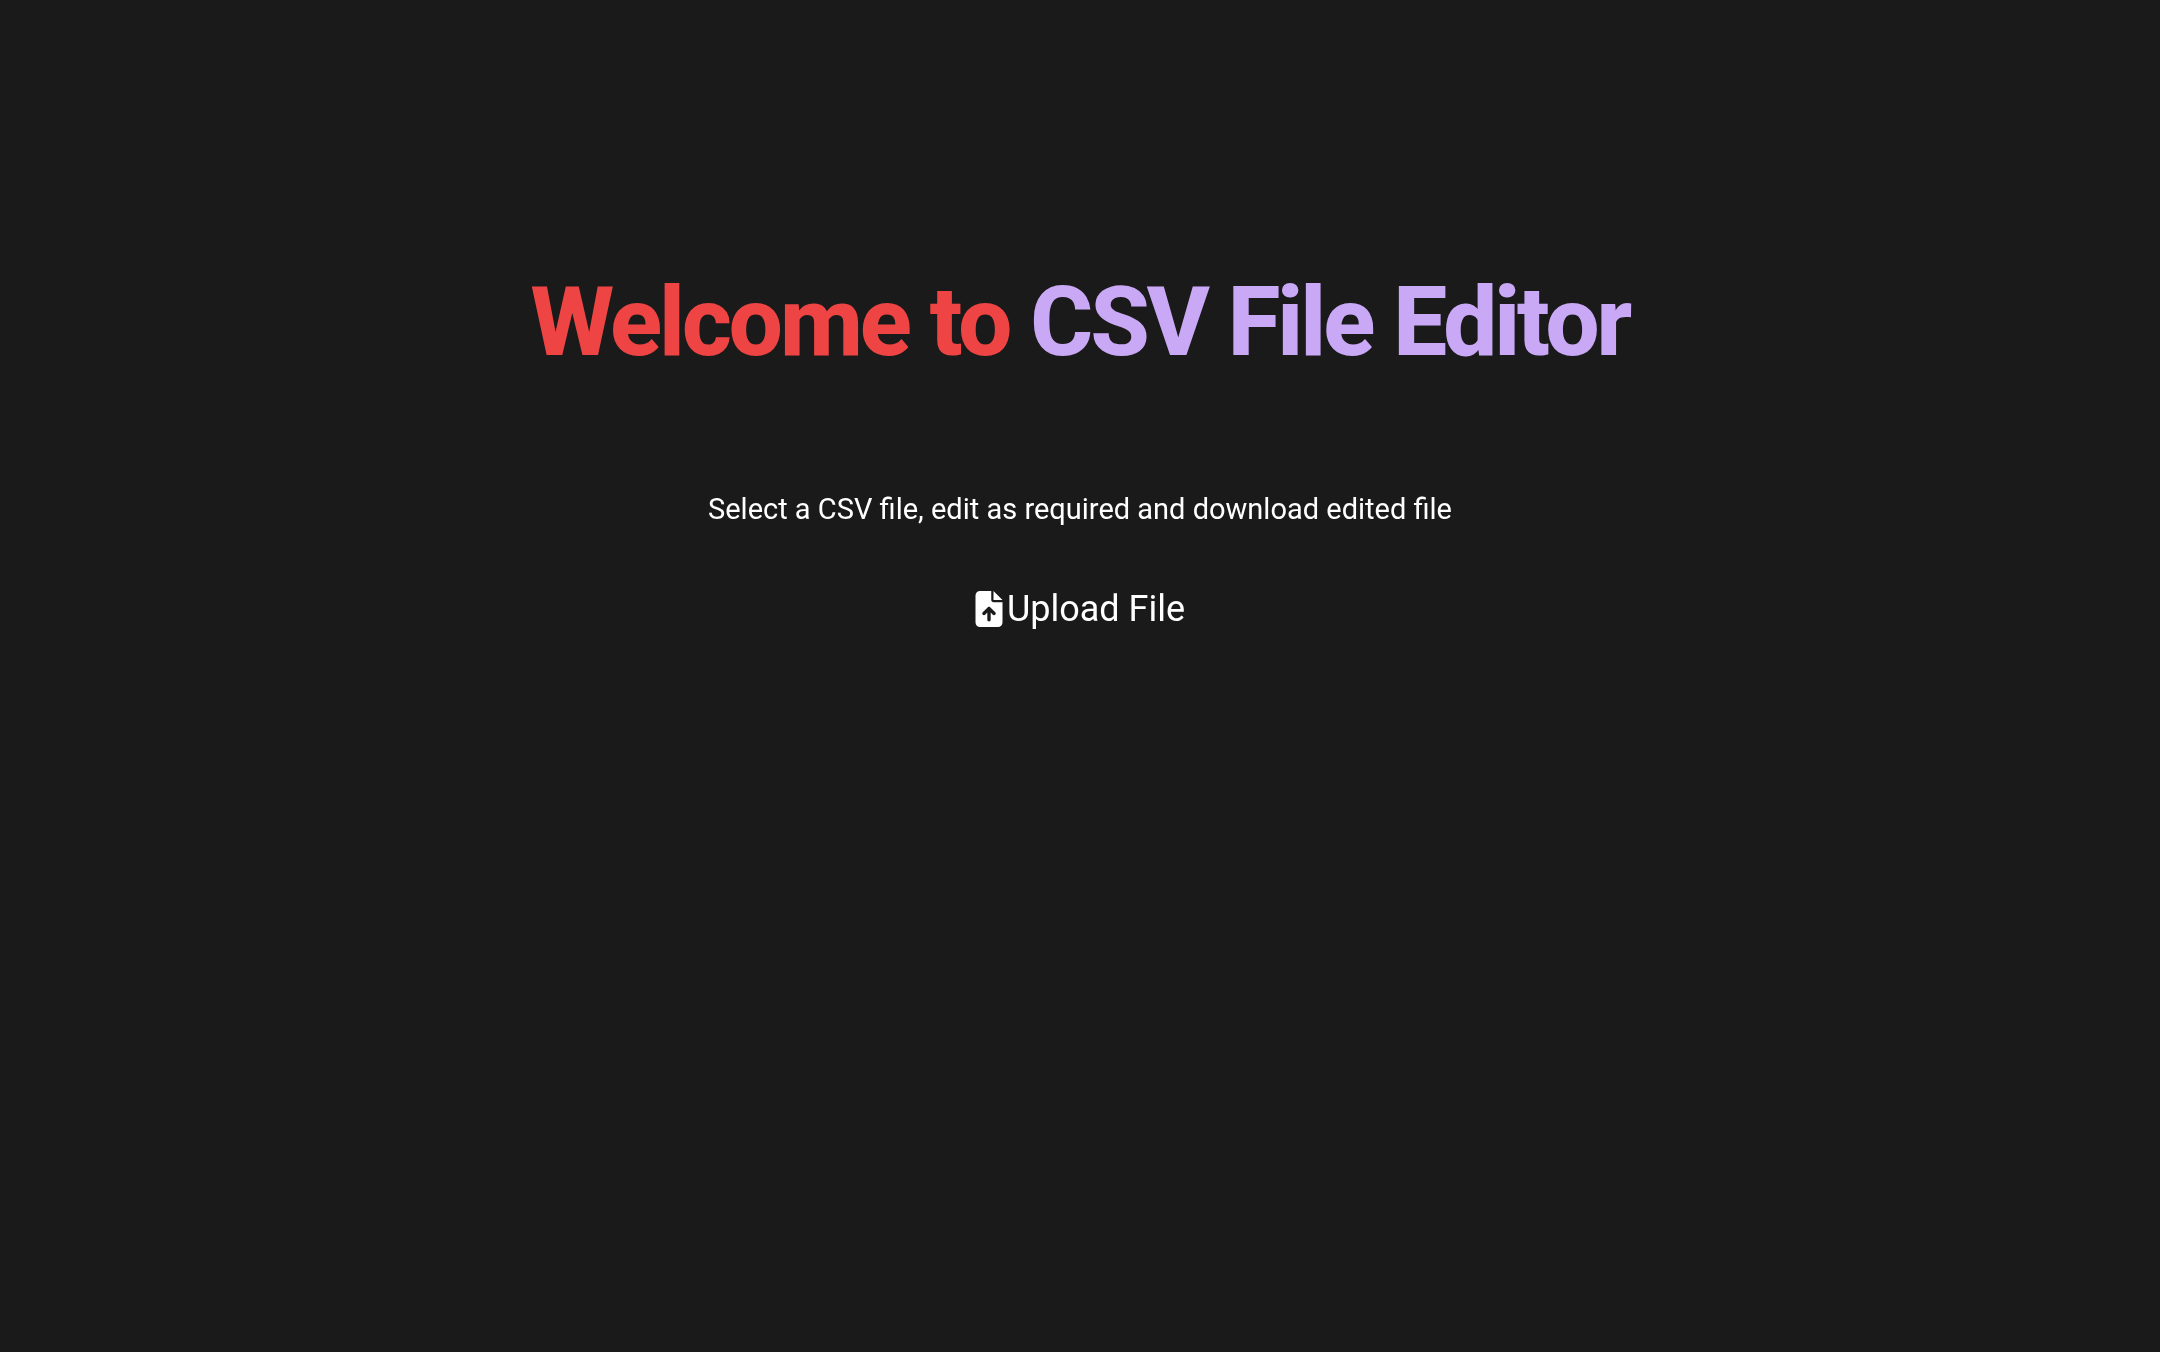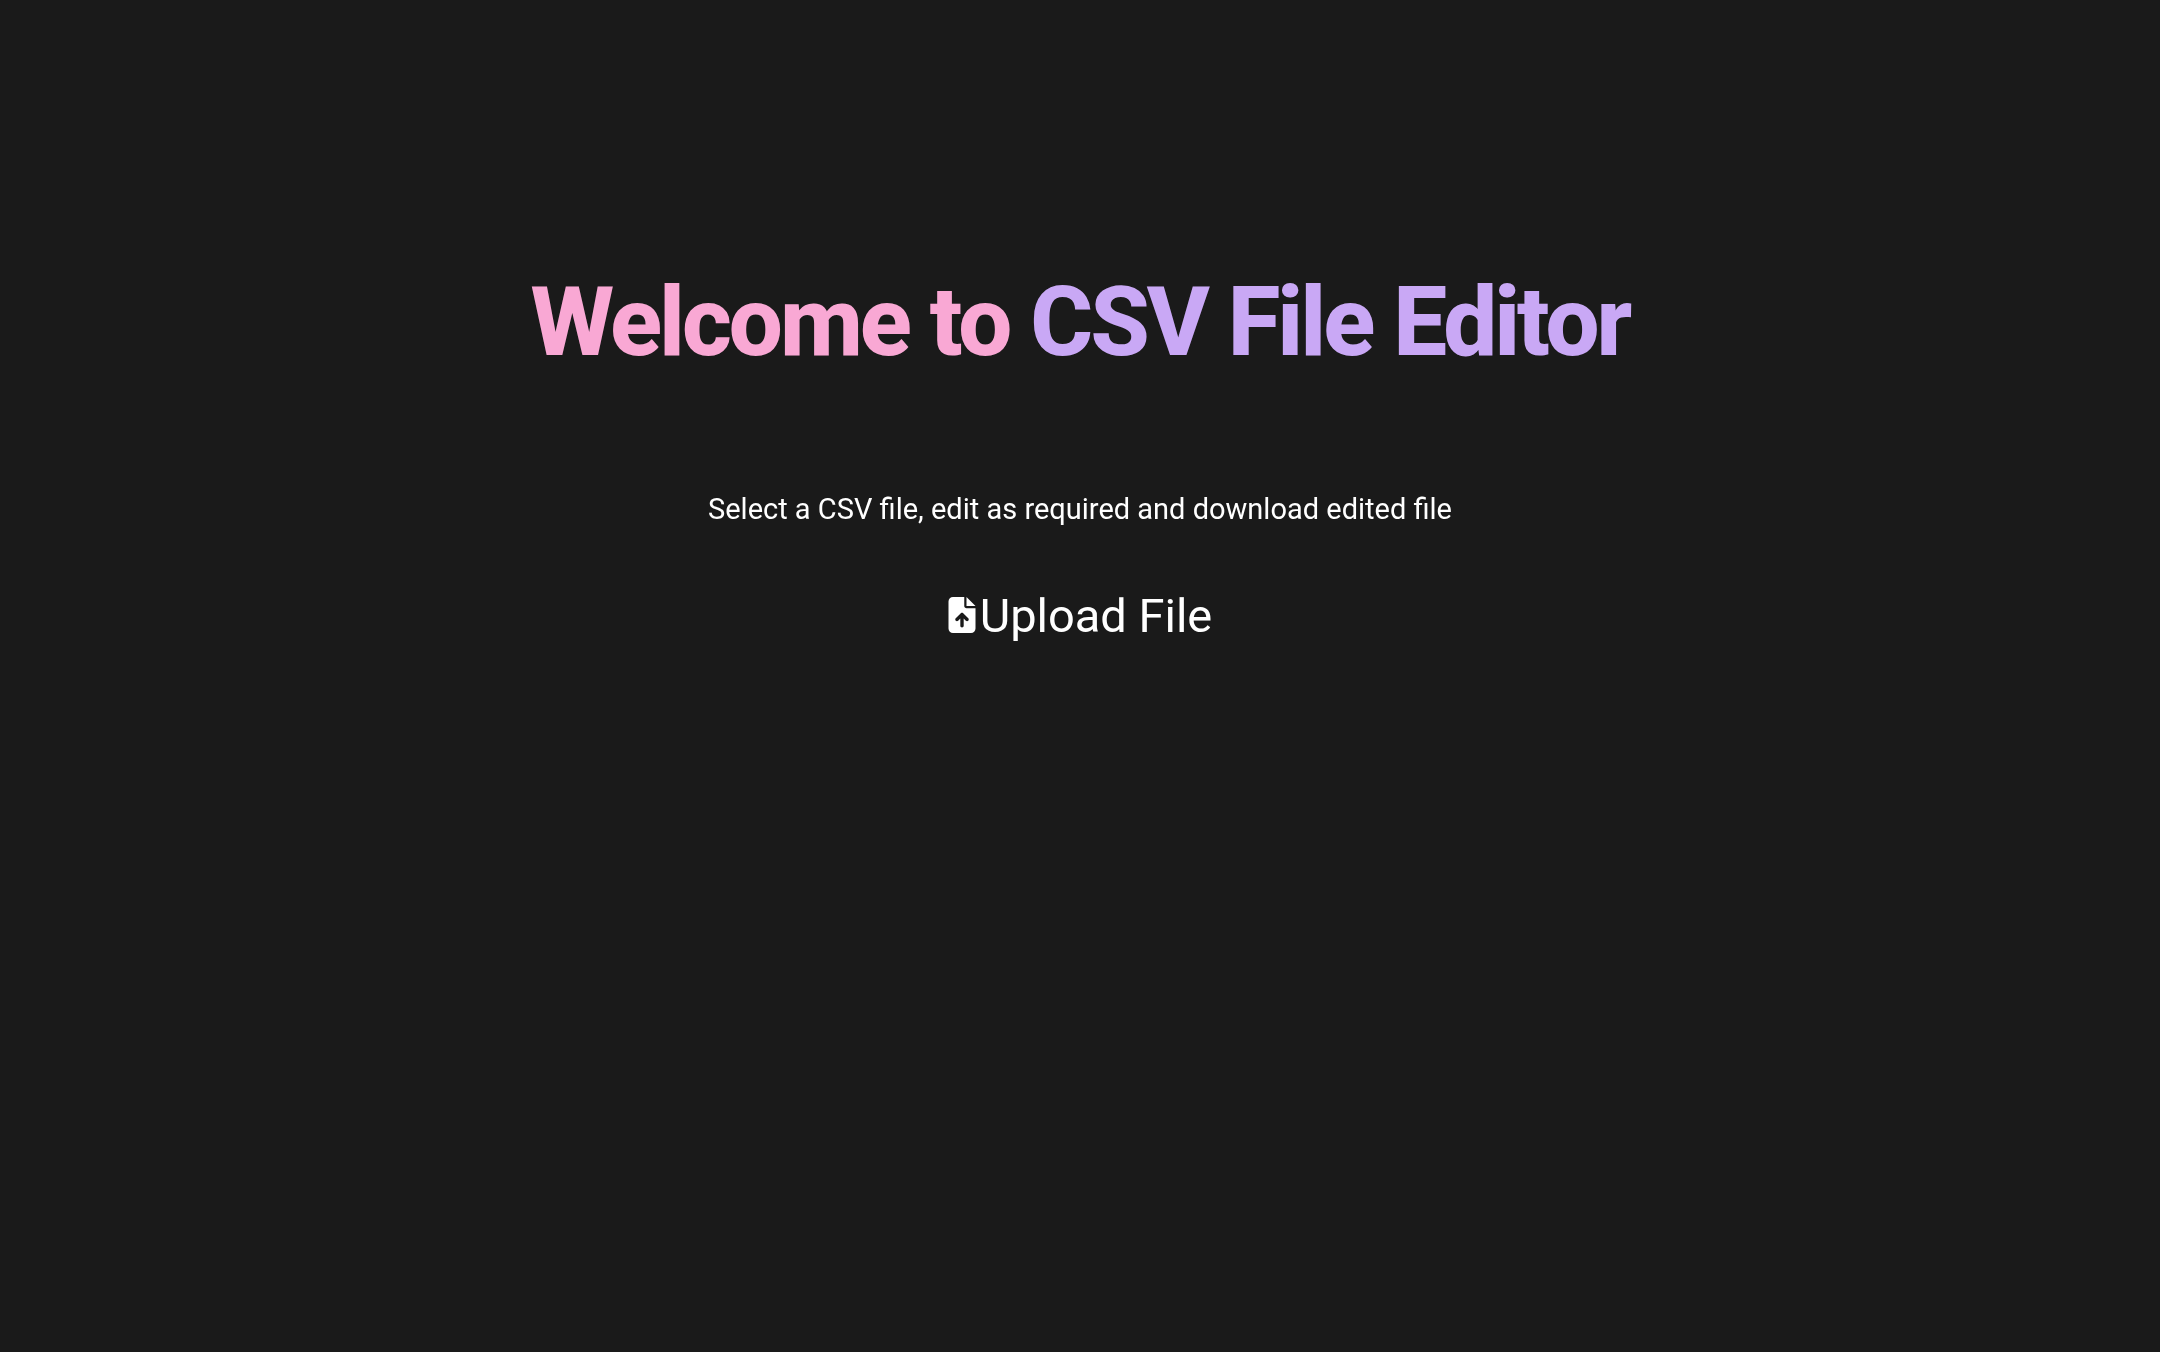--- a/index.html
+++ b/index.html
@@ -21,21 +21,21 @@
     
     .heading {
       font-size: 96px;
       font-weight: 800;
       letter-spacing: -3px;
       text-align: center;
       line-height: 1.1;
     }
     
     .heading-prefix {
-      color: #f9a8d4;
+      color: #ef4444;
     }
     
     .heading-accent {
       color: #c9a8f5;
     }
     
     .subtitle {
       margin-top: 116px;
       font-size: 29px;
       font-weight: 400;
@@ -44,21 +44,21 @@
     }
     
     .upload-button {
       margin-top: 62px;
       display: flex;
       align-items: center;
       gap: 4px;
       background: transparent;
       border: none;
       color: #ffffff;
-      font-size: 47px;
+      font-size: 36px;
       font-weight: 400;
       cursor: pointer;
       font-family: inherit;
     }
     
     .upload-icon-wrapper {
       display: inline-flex;
       align-items: center;
       justify-content: center;
     }

